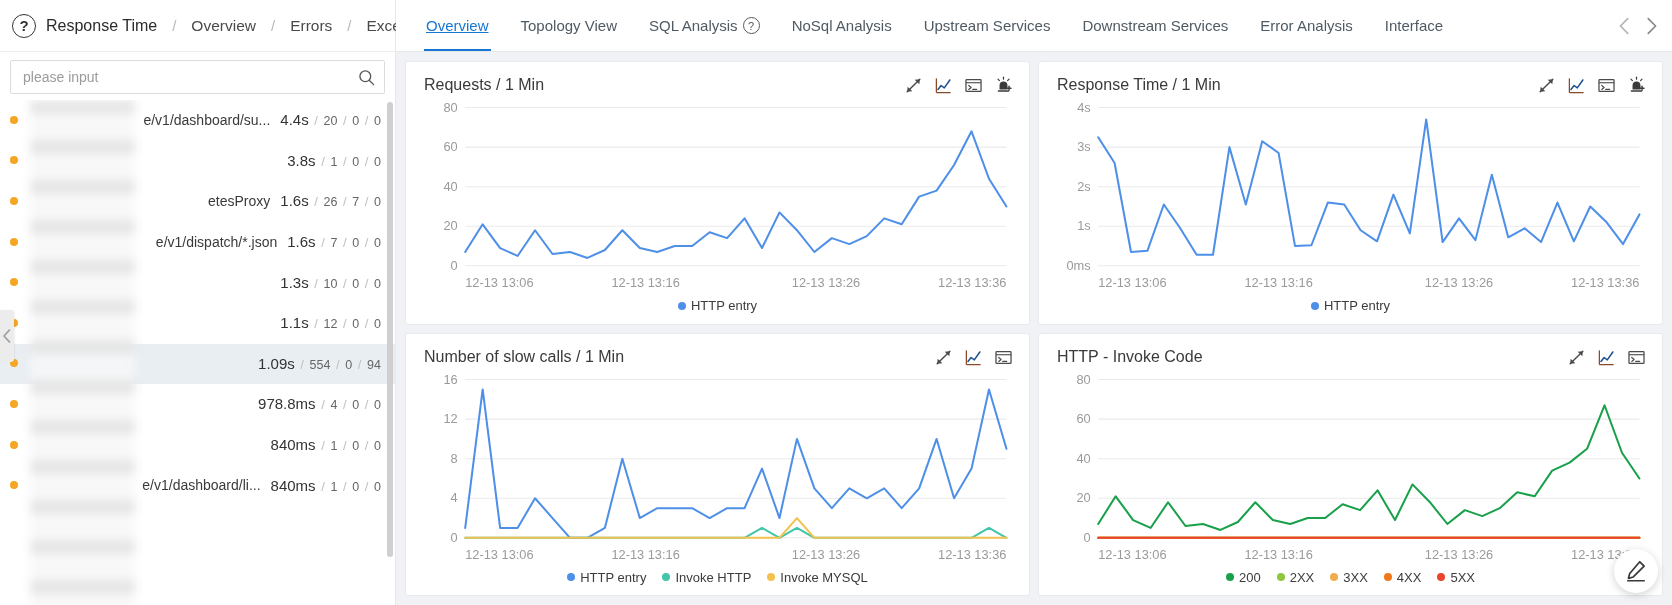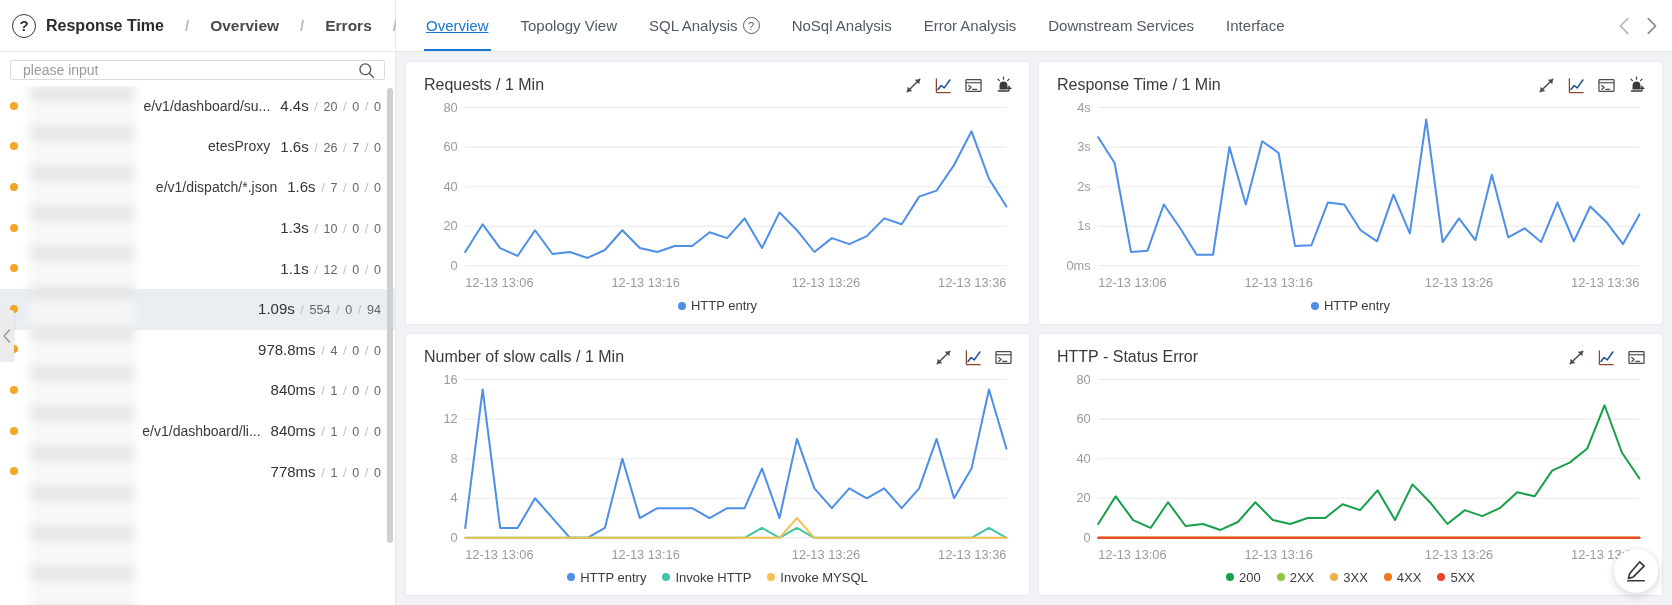--- a/index.html
+++ b/index.html
@@ -22,29 +22,29 @@
     height: 52px; display:flex; align-items:center; gap:10px;
     padding: 0 10px 0 12px; border-bottom:1px solid #ececec;
     background:#fff;
   }
   .help-circle {
     width: 24px; height:24px; border-radius:50%;
     border: 1.6px solid #333; color:#333;
     display:flex; align-items:center; justify-content:center;
     font-size: 15px; font-weight:600; flex:none; cursor:pointer;
   }
-  .metric-tabs { display:flex; align-items:baseline; flex:1; justify-content:space-between; gap:16px;font-weight:bold; }
+  .metric-tabs { display:flex; align-items:baseline; flex:1; justify-content:space-between; gap:10px; }
   .metric-tab { font-size: 15.5px; color:#4a4a4a; white-space:nowrap; cursor:pointer; }
   .metric-tab.primary { color:#2b2b2b; font-size:16px; }
   .metric-sep { color:#b9b9b9; font-size:15px; padding:0 5px; }
   .sort-icon { width:22px; height:22px; flex:none; cursor:pointer; }
 
   .search-wrap { padding: 8px 10px 6px 10px; }
   .search-box {
-    height: 20px; border:1px solid #dcdcdc; border-radius:2px;
+    height: 34px; border:1px solid #dcdcdc; border-radius:2px;
     display:flex; align-items:center; padding: 0 8px 0 12px; background:#fff;
   }
   .search-box input {
     flex:1; border:none; outline:none; font-size:14px; color:#333;
     font-family:"Liberation Sans", sans-serif; background:transparent;
   }
   .search-box input::placeholder { color:#9b9b9b; }
   .search-icon { width:19px; height:19px; flex:none; cursor:pointer; }
 
   .list-area { flex:1; position:relative; overflow:hidden; }
@@ -181,20 +181,25 @@
 
     <div class="list-area">
       <ul class="list" id="endpoint-list">
           <li class="list-item">
             <span class="dot" style="background: rgb(245, 166, 35);"></span>
             <span class="item-name">e/v1/dashboard/su...</span>
             <span class="item-metrics"><span class="big">4.4s</span><span class="sep"> / </span><span class="sm">20</span><span class="sep"> / </span><span class="sm">0</span><span class="sep"> / </span><span class="sm">0</span></span>
           </li>
           <li class="list-item">
             <span class="dot" style="background: rgb(245, 166, 35);"></span>
+            <span class="item-name"></span>
+            <span class="item-metrics"><span class="big">3.8s</span><span class="sep"> / </span><span class="sm">1</span><span class="sep"> / </span><span class="sm">0</span><span class="sep"> / </span><span class="sm">0</span></span>
+          </li>
+          <li class="list-item">
+            <span class="dot" style="background: rgb(245, 166, 35);"></span>
             <span class="item-name">etesProxy</span>
             <span class="item-metrics"><span class="big">1.6s</span><span class="sep"> / </span><span class="sm">26</span><span class="sep"> / </span><span class="sm">7</span><span class="sep"> / </span><span class="sm">0</span></span>
           </li>
           <li class="list-item">
             <span class="dot" style="background: rgb(245, 166, 35);"></span>
             <span class="item-name">e/v1/dispatch/*.json</span>
             <span class="item-metrics"><span class="big">1.6s</span><span class="sep"> / </span><span class="sm">7</span><span class="sep"> / </span><span class="sm">0</span><span class="sep"> / </span><span class="sm">0</span></span>
           </li>
           <li class="list-item">
             <span class="dot" style="background: rgb(245, 166, 35);"></span>
@@ -218,25 +223,20 @@
           </li>
           <li class="list-item">
             <span class="dot" style="background: rgb(245, 166, 35);"></span>
             <span class="item-name"></span>
             <span class="item-metrics"><span class="big">840ms</span><span class="sep"> / </span><span class="sm">1</span><span class="sep"> / </span><span class="sm">0</span><span class="sep"> / </span><span class="sm">0</span></span>
           </li>
           <li class="list-item">
             <span class="dot" style="background: rgb(245, 166, 35);"></span>
             <span class="item-name">e/v1/dashboard/li...</span>
             <span class="item-metrics"><span class="big">840ms</span><span class="sep"> / </span><span class="sm">1</span><span class="sep"> / </span><span class="sm">0</span><span class="sep"> / </span><span class="sm">0</span></span>
-          </li>
-          <li class="list-item">
-            <span class="dot" style="background: rgb(245, 166, 35);"></span>
-            <span class="item-name"></span>
-            <span class="item-metrics"><span class="big">778ms</span><span class="sep"> / </span><span class="sm">1</span><span class="sep"> / </span><span class="sm">0</span><span class="sep"> / </span><span class="sm">0</span></span>
           </li>
         </ul>
       <div class="blur-cover"></div>
       <div class="vscroll"></div>
     </div>
 
     <div class="collapse-handle">
       <svg width="10" height="16" viewBox="0 0 10 16">
         <polyline points="7.5,2 2,8 7.5,14" fill="none" stroke="#9a9a9a" stroke-width="1.6" stroke-linecap="round" stroke-linejoin="round"></polyline>
       </svg>
@@ -254,24 +254,27 @@
             <span>Topology View</span>
           </div>
           <div class="tab">
             <span>SQL Analysis</span>
             <span class="tab-help">?</span>
           </div>
           <div class="tab">
             <span>NoSql Analysis</span>
           </div>
           <div class="tab">
+            <span>Upstream Services</span>
+          </div>
+          <div class="tab">
+            <span>Downstream Services</span>
+          </div>
+          <div class="tab">
             <span>Error Analysis</span>
-          </div>
-          <div class="tab">
-            <span>Downstream Services</span>
           </div>
           <div class="tab">
             <span>Interface</span>
           </div>
         </div>
       <div class="tab-scroll">
         <svg class="chev" viewBox="0 0 24 24">
           <polyline points="15,4 7,12 15,20" fill="none" stroke="#b5b5b5" stroke-width="1.9" stroke-linecap="round" stroke-linejoin="round"></polyline>
         </svg>
         <svg class="chev" viewBox="0 0 24 24">
@@ -468,21 +471,21 @@
               </div>
               <div class="legend-item">
                 <span class="legend-dot" style="background: rgb(242, 193, 78);"></span>
                 <span>Invoke MYSQL</span>
               </div>
             </div>
         </div>
 
         <div class="card">
           <div class="card-head">
-            <div class="card-title">HTTP - Status Error</div>
+            <div class="card-title">HTTP - Invoke Code</div>
             <div class="card-tools">
               <svg class="tool" viewBox="0 0 24 24">
                 <g stroke="#4a4a4a" stroke-width="1.8" stroke-linecap="round">
                     <line x1="4" y1="20" x2="20" y2="4"></line>
                   </g>
                 <path d="M20 4 L13.5 4.6 L19.4 10.5 Z" fill="#4a4a4a"></path>
                   <path d="M4 20 L10.5 19.4 L4.6 13.5 Z" fill="#4a4a4a"></path>
               </svg>
               <svg class="tool" viewBox="0 0 24 24">
                 <polyline points="3,21 3,3" fill="none" stroke="#8a4a2a" stroke-width="1.6"></polyline>

